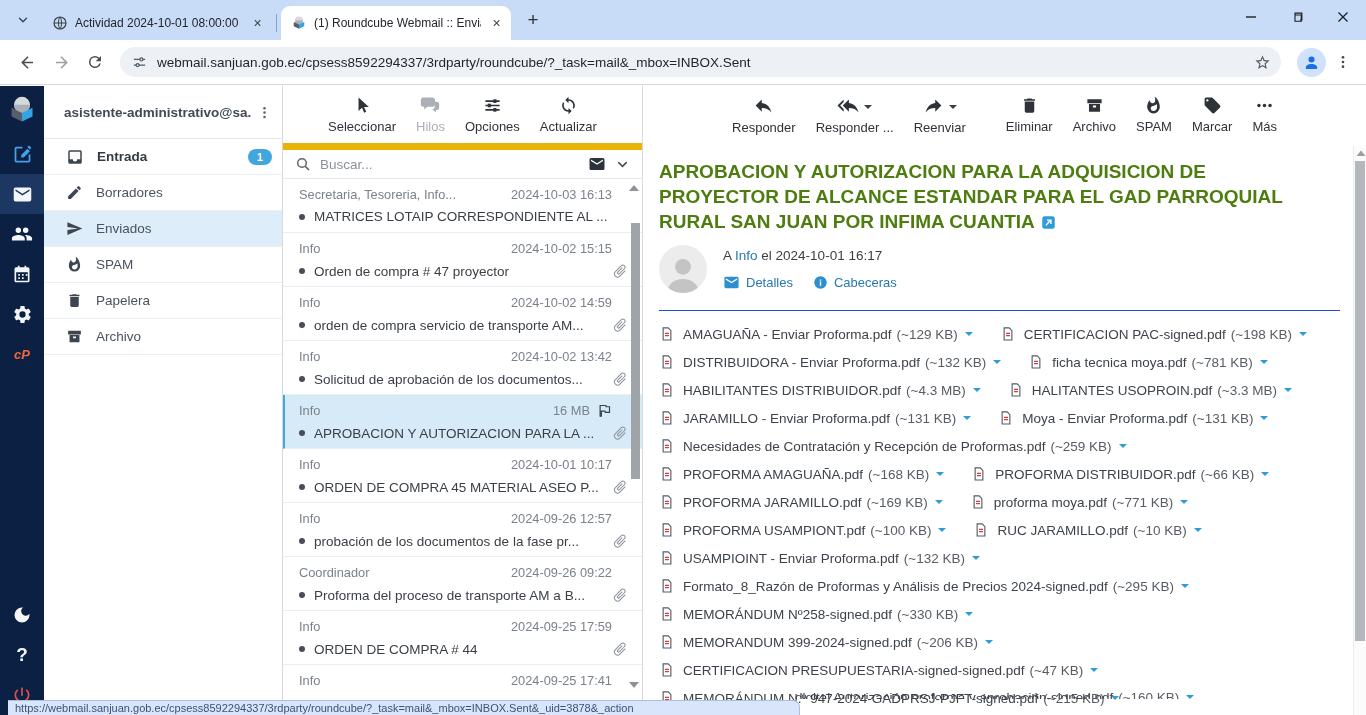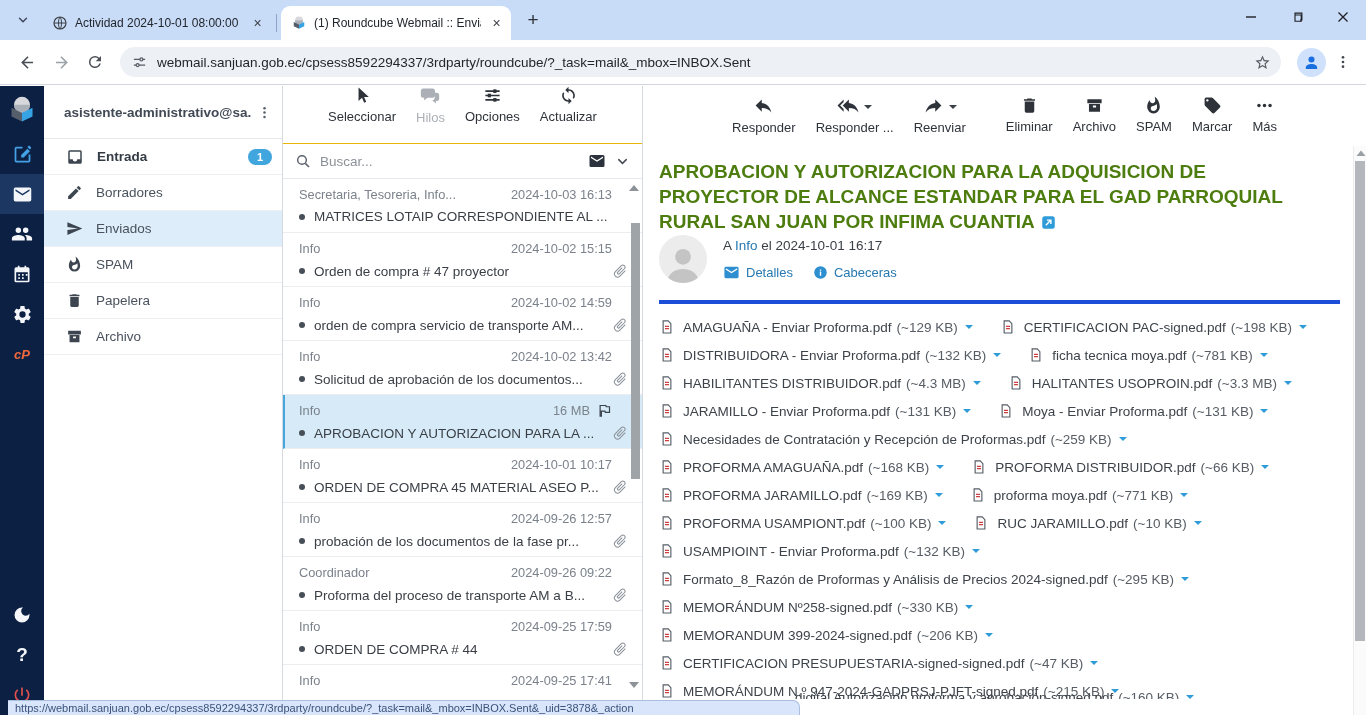--- a/index.html
+++ b/index.html
@@ -52,24 +52,24 @@
   .acct-kebab{width:24px;height:24px;display:flex;align-items:center;justify-content:center;color:#55606c}
   .folder{height:36px;display:flex;align-items:center;padding:0 10px 0 22px;border-bottom:1px solid #edeff2;font-size:13.5px;color:#49525d}
   .folder svg{color:#3d4650;margin-right:13px;flex:none}
   .folder.bold{font-weight:700;color:#333b45}
   .folder.sel{background:#ddeefa}
   .badge{margin-left:auto;background:#41a5de;color:#fff;font-size:11px;font-weight:700;line-height:16px;padding:0 9px;border-radius:9px}
   .split-handle{position:absolute;left:228px;bottom:3px;width:26px;height:8px;border-radius:4px;background:#9aa0a6;z-index:30}
 
   
   .listpane{width:360px;background:#fff;border-right:1px solid #d5dae0;flex:none;display:flex;flex-direction:column;position:relative}
-  .list-tb{height:57px;display:flex;align-items:flex-start;justify-content:center;gap:20px;flex:none}
+  .list-tb{height:57px;display:flex;align-items:center;justify-content:center;gap:20px;flex:none}
   .tbbtn{display:flex;flex-direction:column;align-items:center;gap:4px;font-size:13px;color:#2e333a}
   .tbbtn.disabled{color:#abb0b6}
-  .searchrow{height:36px;border-top:1px solid #eab308;border-bottom:1px solid #e5e8ec;display:flex;align-items:center;padding:0 12px;gap:9px;flex:none}
+  .searchrow{height:36px;border-top:7px solid #eab308;border-bottom:1px solid #e5e8ec;display:flex;align-items:center;padding:0 12px;gap:9px;flex:none}
   .searchrow .mag{color:#5d646d;flex:none}
   .searchinput{flex:1;border:0;outline:0;font-size:13.5px;color:#333;font-family:inherit;min-width:0;background:transparent}
   .searchinput::placeholder{color:#8b9199}
   .searchrow .env{color:#2c323b;flex:none}
   .searchrow .chev{color:#454c55;flex:none}
   .msglist{flex:1;overflow:hidden}
   .msg{height:54px;border-bottom:1px solid #ebedf0;padding:8px 30px 0 16px}
   .msg.sel{background:#d6ebf7;border-left:2px solid #47a7dc;padding-left:14px}
   .m1{display:flex;align-items:center;font-size:12.8px;color:#7b828b}
   .m1 .sender{flex:1;white-space:nowrap;overflow:hidden}
@@ -86,29 +86,29 @@
   
   .mailpane{flex:1;background:#fff;display:flex;flex-direction:column;position:relative;min-width:0}
   .mail-tb{height:57px;display:flex;align-items:center;justify-content:center;flex:none}
   .mtb{display:flex;flex-direction:column;align-items:center;gap:4px;font-size:13px;color:#2e333a;margin:0 10px}
   .mtb .irow{display:flex;align-items:flex-end}
   .caret{width:0;height:0;border:4px solid transparent;border-top-color:#3a4047;margin:0 0 3px 5px}
   .gap-l{margin-left:30px}
   .mailbody{flex:1;padding:16px 26px 0 16px;overflow:hidden;position:relative}
   .subject{width:640px;font-size:19px;line-height:25px;font-weight:700;color:#4d7c0f}
   .ext{display:inline-block;vertical-align:-2px;margin-left:6px}
-  .senderrow{display:flex;margin-top:1px}
+  .senderrow{display:flex;margin-top:11px}
   .bigavatar{width:48px;height:48px;border-radius:50%;background:#ececec;color:#c4c4c4;overflow:hidden;display:flex;align-items:flex-end;justify-content:center;flex:none}
   .smeta{margin-left:16px;padding-top:3px}
   .toline{font-size:13.5px;color:#3a3f45}
   .blue{color:#2779b0}
   .metalinks{display:flex;align-items:center;gap:20px;margin-top:11px;font-size:13px;color:#2779b0}
   .mlink{display:flex;align-items:center;gap:6px}
   .mlink svg{color:#2e8fd0}
-  .attachments{margin-top:17px;border-top:4px solid #1d4ed8;padding-top:9px}
+  .attachments{margin-top:17px;border-top:1px solid #1d4ed8;padding-top:9px}
   .arow{display:flex;align-items:center;height:28px;gap:27px}
   .att{display:flex;align-items:center;font-size:13.5px;color:#3d434a;white-space:nowrap}
   .att .pdf{flex:none;margin-right:8px}
   .att .sz{margin-left:5px;color:#575d64}
   .acaret{width:0;height:0;border:4.5px solid transparent;border-top-color:#2f9bd8;margin:4px 0 0 7px}
   .att-partial{position:absolute;left:152px;bottom:16px;height:12px;overflow:hidden;z-index:10}
   .att-partial .att{height:20px}
   .mscroll{position:absolute;top:60px;right:0;bottom:0;width:13px;border-left:1px solid #ececec;background:#fbfbfc}
   .mscroll-up{position:absolute;top:3px;left:2px;color:#9a9fa4}
   .mscroll-thumb{position:absolute;top:15px;left:1px;width:10px;height:480px;background:#b4b8bc}

